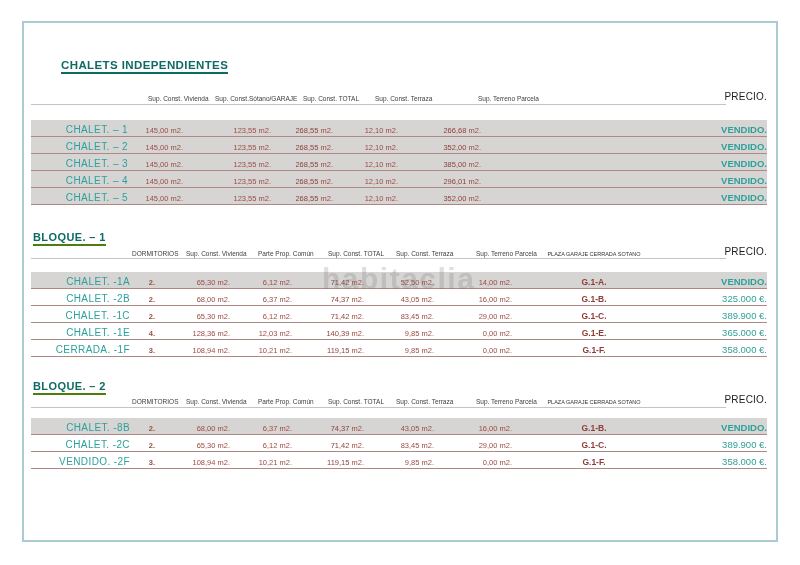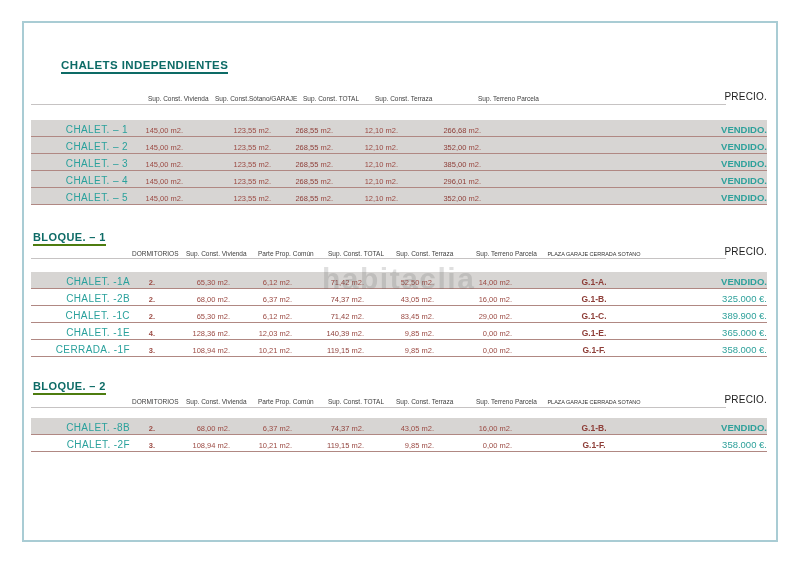--- a/index.html
+++ b/index.html
@@ -299,21 +299,32 @@
           <td class="num dorm">2.</td>
           <td class="num">68,00 m2.</td>
           <td class="num">6,37 m2.</td>
           <td class="num bnum"><b>74,37</b> m2.</td>
           <td class="num">43,05 m2.</td>
           <td class="num">16,00 m2.</td>
           <td class="gar">G.1-B.</td>
           <td class="precio">VENDIDO.</td>
         </tr>
         <tr>
-          <td class="name">CHALET. -2F</td>
+          <td class="name">CHALET. -2C</td>
+          <td class="num dorm">2.</td>
+          <td class="num">65,30 m2.</td>
+          <td class="num">6,12 m2.</td>
+          <td class="num bnum"><b>71,42</b> m2.</td>
+          <td class="num">83,45 m2.</td>
+          <td class="num">29,00 m2.</td>
+          <td class="gar">G.1-C.</td>
+          <td class="precio">389.900 €.</td>
+        </tr>
+        <tr>
+          <td class="name">VENDIDO. -2F</td>
           <td class="num dorm">3.</td>
           <td class="num">108,94 m2.</td>
           <td class="num">10,21 m2.</td>
           <td class="num bnum"><b>119,15</b> m2.</td>
           <td class="num">9,85 m2.</td>
           <td class="num">0,00 m2.</td>
           <td class="gar">G.1-F.</td>
           <td class="precio">358.000 €.</td>
         </tr>
       </tbody>

